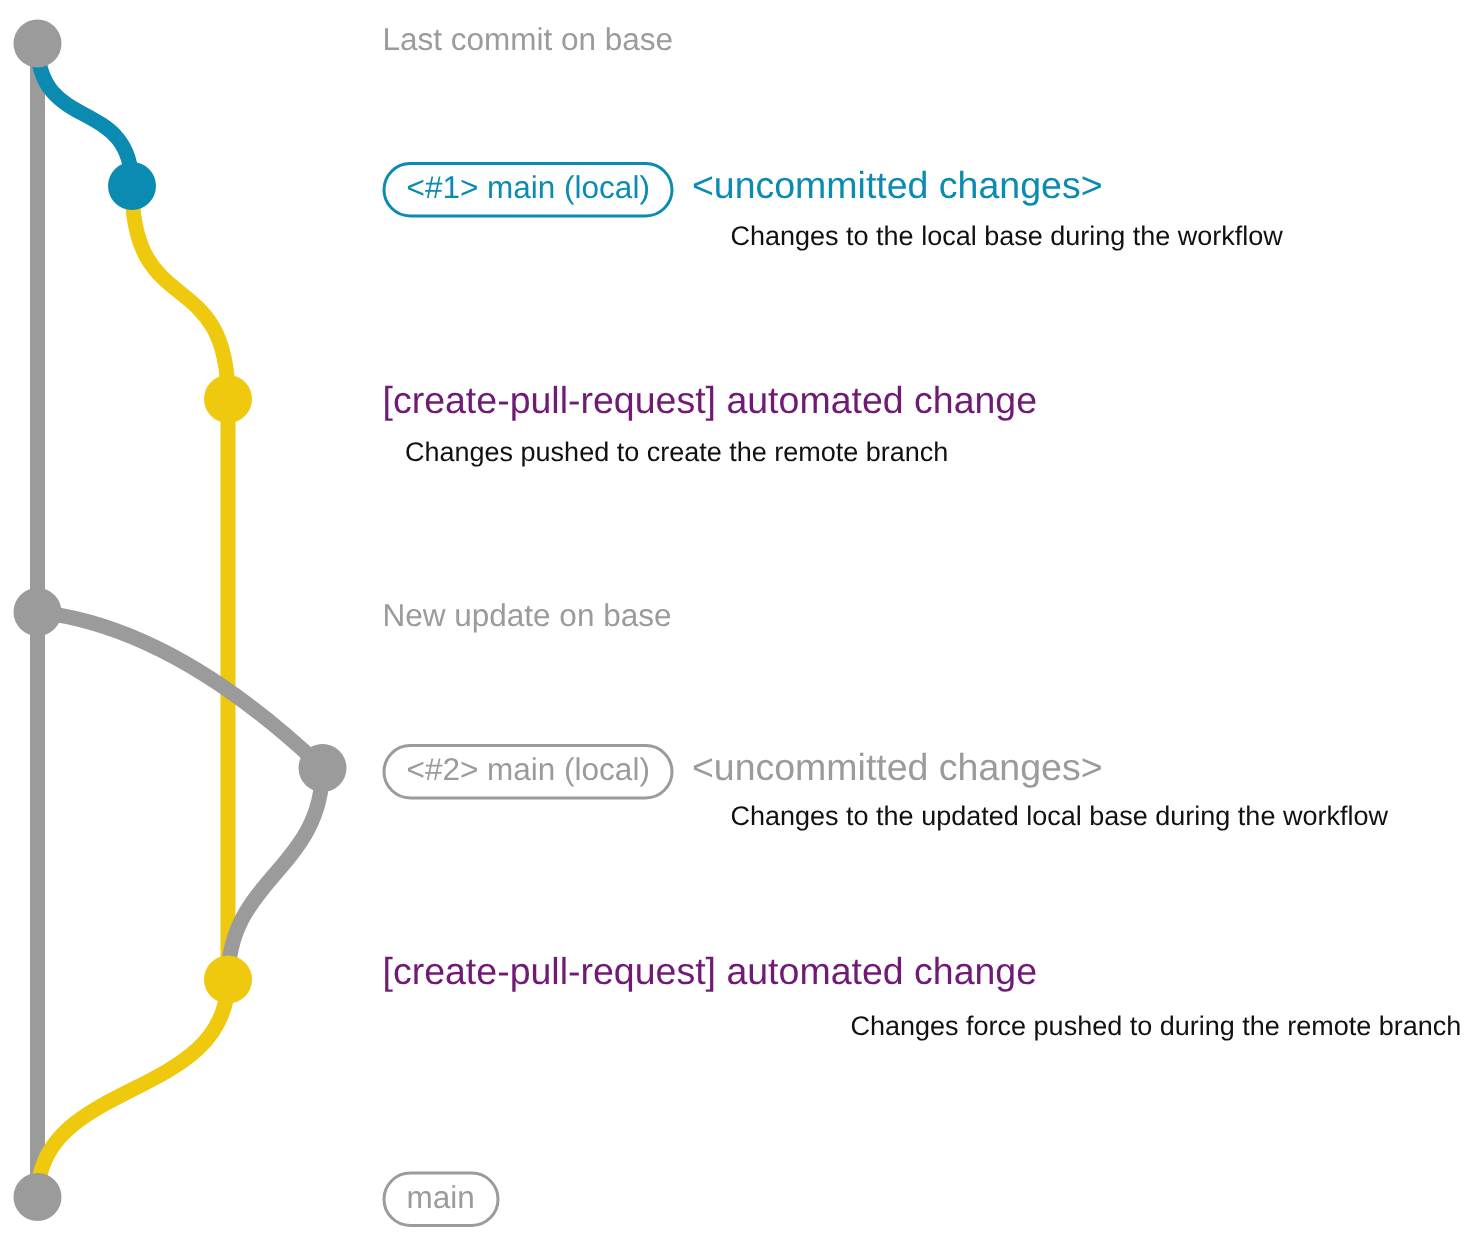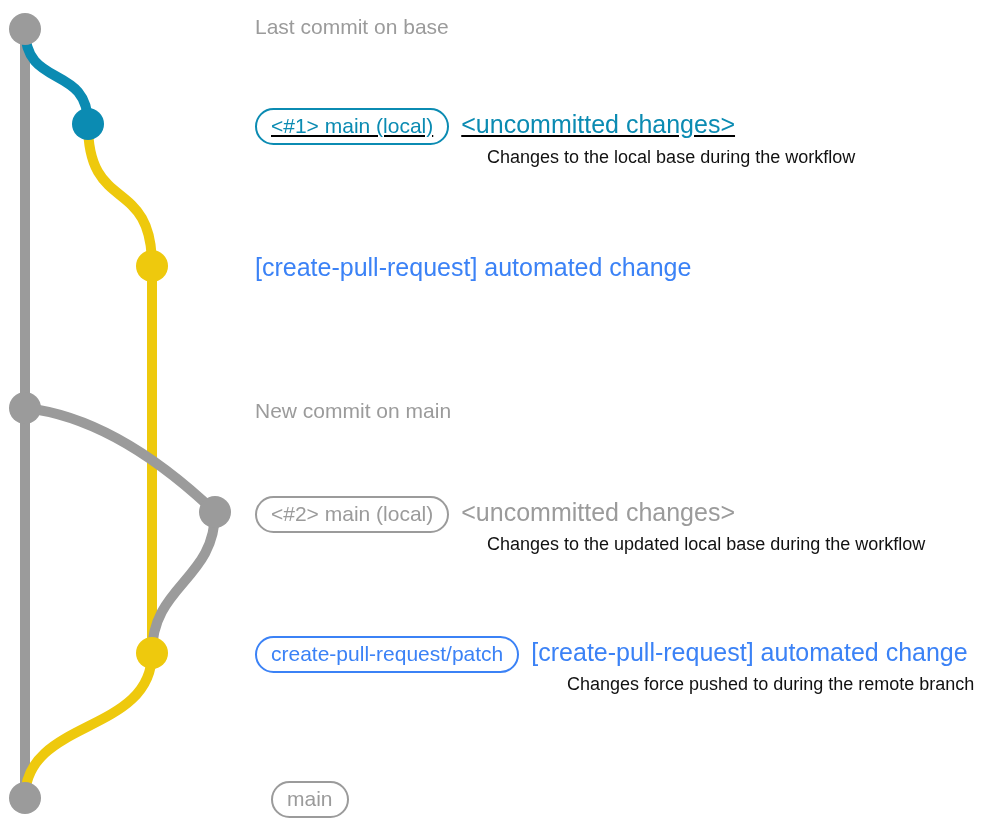--- a/index.html
+++ b/index.html
@@ -58,21 +58,21 @@
   }
   .note {
     position: absolute;
     font-family: Liberation Sans, sans-serif;
     font-size: 18px;
     color: #111111;
     line-height: 1;
     white-space: nowrap;
   }
   .c-blue   { color: #0b8bb2; }
-  .c-yellow { color: #3b82f6; }
+  .c-yellow { color: #701a75; }
   .c-gray   { color: #9b9b9b; }
 </style>
 </head>
 <body>
 
 <div id="canvas">
 
   <svg id="graph" viewBox="0 0 981 827" xmlns="http://www.w3.org/2000/svg">
 
     <path d="M 25 29 L 25 408 L 25 798" fill="none" stroke="#9b9b9b" stroke-width="10" stroke-linecap="round"></path>
@@ -93,41 +93,41 @@
     <circle cx="88" cy="124" r="16" fill="#0b8bb2"></circle>
     <circle cx="152" cy="266" r="16" fill="#eec90d"></circle>
     <circle cx="25" cy="408" r="16" fill="#9b9b9b"></circle>
     <circle cx="215" cy="512" r="16" fill="#9b9b9b"></circle>
     <circle cx="152" cy="653" r="16" fill="#eec90d"></circle>
     <circle cx="25" cy="798" r="16" fill="#9b9b9b"></circle>
   </svg>
 
   <div class="headline c-gray" style="left:255px; top:16px;">Last commit on base</div>
 
-  <div class="row" style="left:255px; top:108px;text-decoration:underline;">
+  <div class="row" style="left:255px; top:108px;">
     <span class="tag c-blue">&lt;#1&gt; main (local)</span>
     <span class="subject c-blue">&lt;uncommitted changes&gt;</span>
   </div>
   <div class="note" style="left:487px; top:148px;">Changes to the local base during the workflow</div>
 
   <div class="row" style="left:255px; top:255px;">
     <span class="subject c-yellow">[create-pull-request] automated change</span>
   </div>
+  <div class="note" style="left:270px; top:292px;">Changes pushed to create the remote branch</div>
 
-  <div class="headline c-gray" style="left:255px; top:400px;">New commit on main</div>
+  <div class="headline c-gray" style="left:255px; top:400px;">New update on base</div>
 
   <div class="row" style="left:255px; top:496px;">
     <span class="tag c-gray">&lt;#2&gt; main (local)</span>
     <span class="subject c-gray">&lt;uncommitted changes&gt;</span>
   </div>
   <div class="note" style="left:487px; top:535px;">Changes to the updated local base during the workflow</div>
 
   <div class="row" style="left:255px; top:636px;">
-    <span class="tag c-yellow">create-pull-request/patch</span>
     <span class="subject c-yellow">[create-pull-request] automated change</span>
   </div>
   <div class="note" style="left:567px; top:675px;">Changes force pushed to during the remote branch</div>
 
-  <div class="row" style="left:271px; top:781px;gap:44px;">
+  <div class="row" style="left:255px; top:781px;gap:44px;">
     <span class="tag c-gray">main</span>
   </div>
 
 </div>
 
 </body></html>

